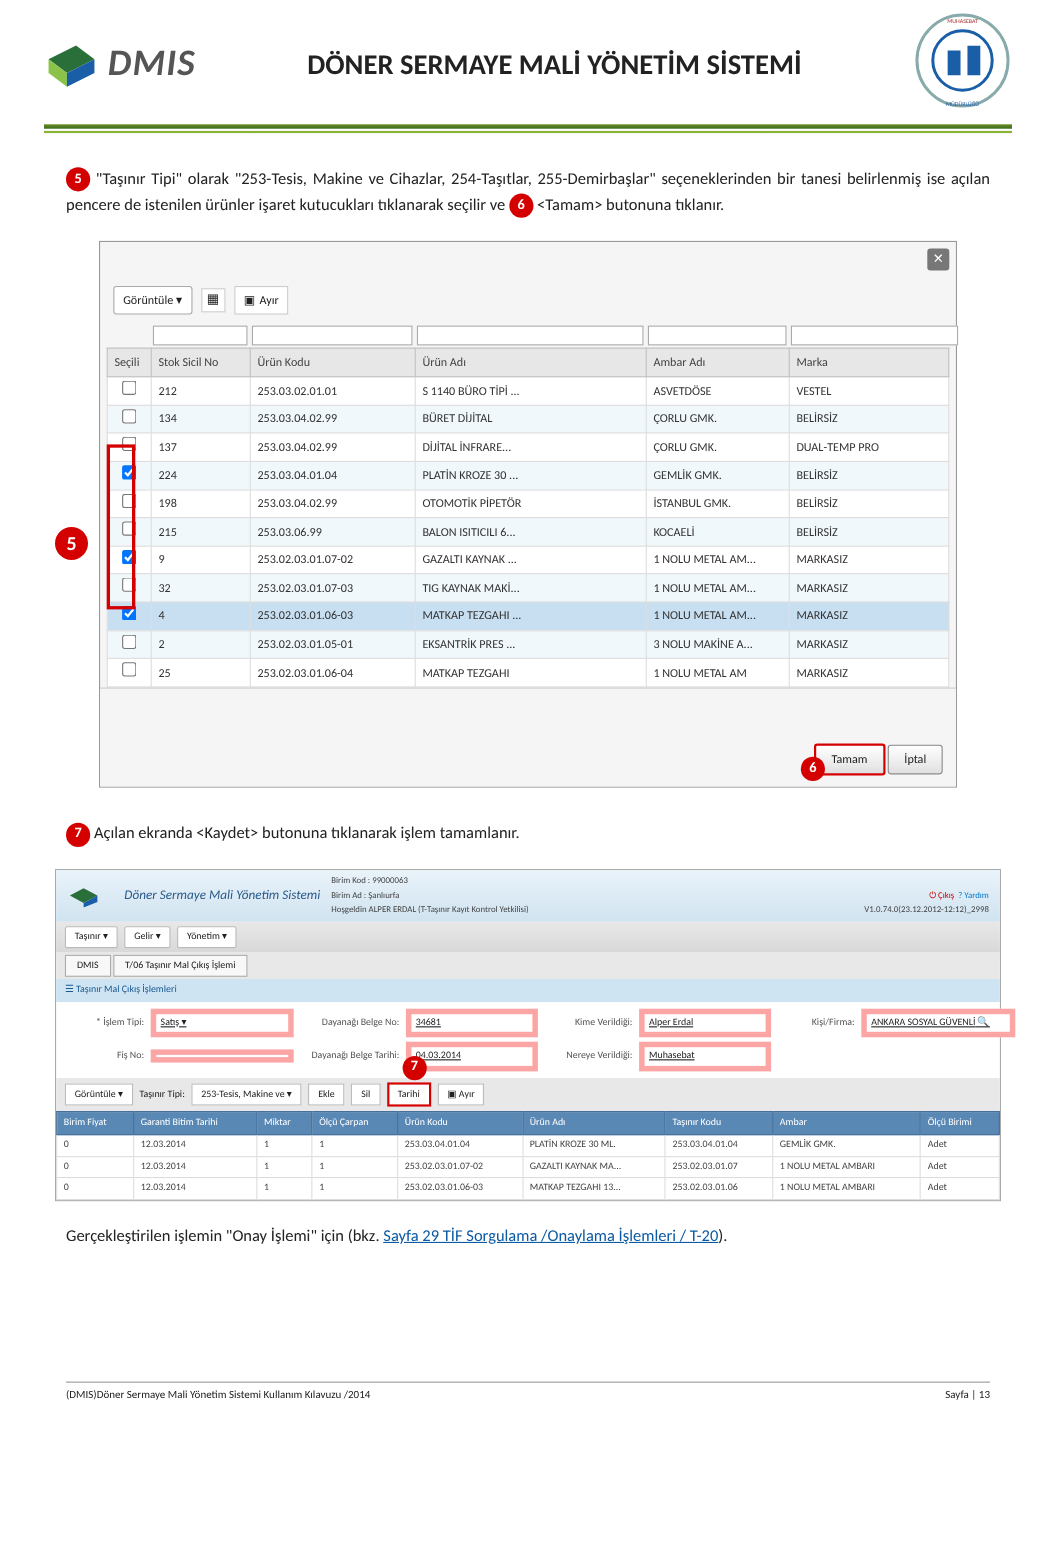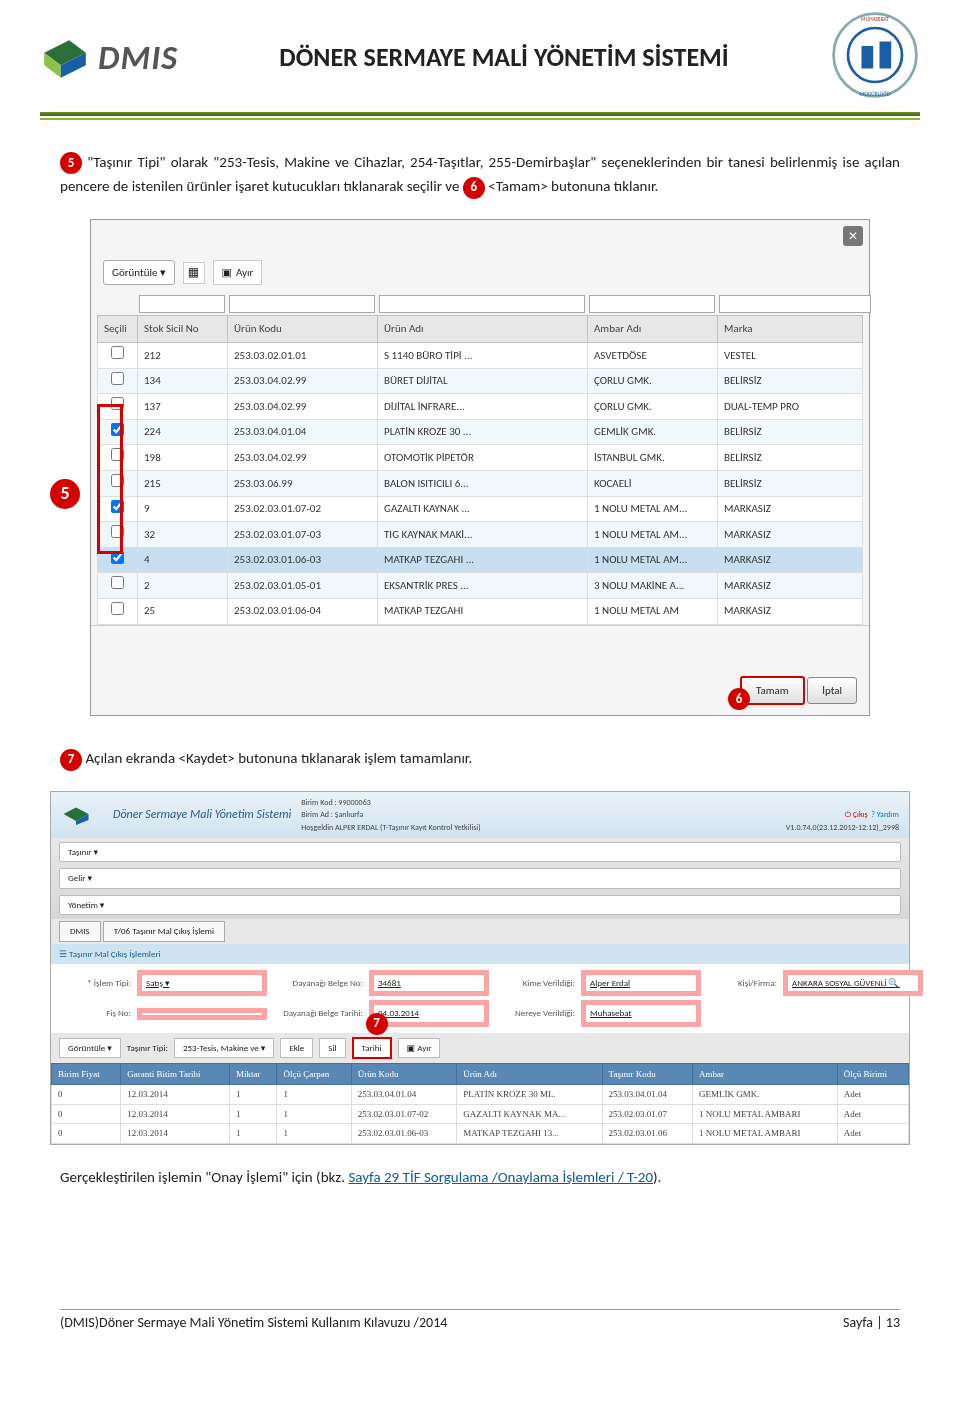--- a/index.html
+++ b/index.html
@@ -45,37 +45,37 @@
   .shot1 .num6-tamam { position: absolute; right: 120px; bottom: 6px; }
 
   
   .shot2-wrap { margin: 10px 0 20px 0; display: flex; justify-content: center; }
   .shot2 { width: 860px; border: 1px solid #aaa; font-size: 9px; background: #fff; }
   .shot2 .top { background: linear-gradient(#eaf3fa, #d0e3f0); display: flex; align-items: center; padding: 4px 10px; gap: 10px; }
   .shot2 .dmis-mini { display: flex; align-items: flex-start; gap: 22px; }
   .shot2 .top .title2 { color: #2a5a8a; font-size: 12px; font-style: italic; }
   .shot2 .top .info { margin-left: auto; flex: 1; font-size: 8px; color: #444; }
   .shot2 .top .info .row2 { display: flex; justify-content: space-between; }
-  .shot2 .menubar { background: linear-gradient(#e8e8e8, #d8d8d8); padding: 4px 8px; display: flex; gap: 6px; flex-direction: column; }
+  .shot2 .menubar { background: linear-gradient(#e8e8e8, #d8d8d8); padding: 4px 8px; display: flex; gap: 6px; }
   .shot2 .menubar .menu-item { background: #fff; border: 1px solid #bbb; padding: 2px 8px; border-radius: 2px; }
   .shot2 .tabbar { background: #e8e8e8; padding: 2px 8px; display: flex; }
   .shot2 .tabbar .tab { background: #f8f8f8; border: 1px solid #aaa; padding: 2px 10px; margin-right: 2px; font-size: 9px; }
   .shot2 .panel-head { background: #cfe4f3; padding: 3px 8px; color: #1a5a90; font-weight: normal; }
   .shot2 .form-grid { display: grid; grid-template-columns: 70px 130px 90px 120px 80px 120px 70px 140px; gap: 4px 6px; padding: 6px 10px; font-size: 9px; align-items: center; }
   .shot2 .form-grid label { text-align: right; color: #555; }
   .shot2 .form-grid .inp { border: 5px solid #fca5a5; padding: 1px 4px; background: #fff; text-decoration: underline; }
   .shot2 .tbbar { background: #e8e8e8; padding: 4px 8px; display: flex; gap: 6px; align-items: center; }
   .shot2 .tbbar .tbbtn { border: 1px solid #bbb; padding: 2px 8px; background: #fff; }
   .shot2 .tbbar .tbbtn.kaydet { border: 2px solid #d40000; position: relative; }
-  .shot2 .grid2 { width: 100%; border-collapse: collapse; font-family: Liberation Serif, serif; }
+  .shot2 .grid2 { width: 100%; border-collapse: collapse; }
   .shot2 .grid2 th { background: #5a88b5; color: #fff; padding: 3px 6px; text-align: left; font-weight: normal; border: 1px solid #46709a; }
   .shot2 .grid2 td { border: 1px solid #ddd; padding: 2px 6px; color: #444; }
 
   .link { color: #0b5aa4; text-decoration: underline; }
-  .footer { margin-top: 80px; padding: 0 60px 20px 60px; font-size: 14px; }
+  .footer { margin-top: 80px; padding: 0 60px 20px 60px; font-size: 10px; }
   .footer .fline { border-top: 1px solid #999; padding-top: 4px; display: flex; justify-content: space-between; }
 </style>
 </head>
 <body>
 
 <div class="page">
   <div class="header">
     <div class="dmis-logo">
       <svg viewBox="0 0 60 60">
         <path d="M5 25 L35 10 L55 25 L25 40 Z" fill="#2a6e3a"></path>

